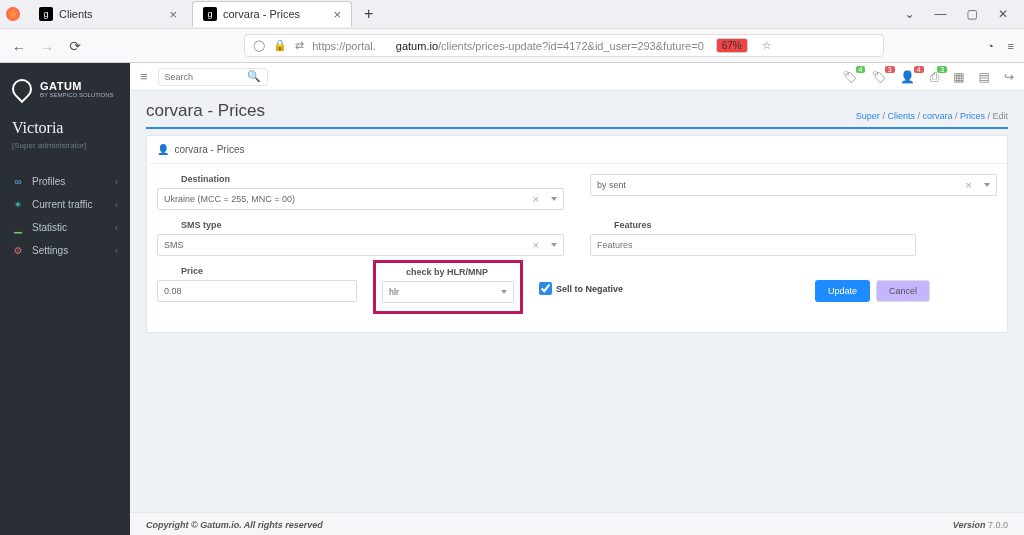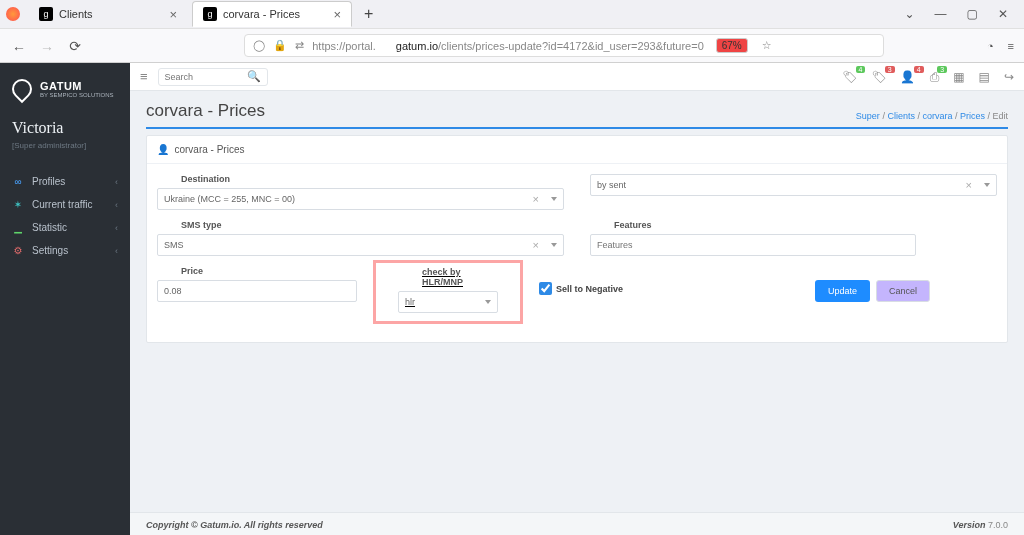--- a/index.html
+++ b/index.html
@@ -66,21 +66,21 @@
 .panel-head{padding:8px 10px; border-bottom:1px solid #eef1f5; font-size:10px; color:#555; display:flex; align-items:center; gap:5px;}
 .panel-body{padding:10px 10px 18px; display:grid; grid-template-columns: 1fr 1fr; column-gap:26px; row-gap:10px;}
 .field label{font-size:9px; color:#555; font-weight:bold; display:block; margin-bottom:4px;margin-left:24px;}
 .input-shell{display:flex; align-items:center; border:1px solid #d8dde3; border-radius:2px; height:22px; padding:0 6px; font-size:9px; color:#666; background:#fff;}
 .input-shell .val{flex:1; text-align:left;}
 .input-shell.select::after{content:""; width:0;height:0;border-left:3px solid transparent;border-right:3px solid transparent;border-top:4px solid #999; margin-left:6px;}
 .input-shell .clear{color:#aaa; margin-right:6px; cursor:pointer; font-size:11px;}
 .input-shell input{border:none; outline:none; font-size:9px; width:100%; color:#666; background:transparent;}
 
 .row2{display:grid; grid-template-columns: 200px 150px 120px auto; column-gap:16px; align-items:start; grid-column:1 / 3;}
-.highlight-box{border:3px solid #fca5a5; padding:4px 22px 8px; margin-top:-6px;text-decoration:underline;}
+.highlight-box{border:3px solid #be185d; padding:4px 6px 8px; margin-top:-6px;}
 .checkbox-field{display:flex; align-items:center; gap:4px; font-size:9px; color:#444; font-weight:bold; margin-top:16px;}
 .checkbox-field input{accent-color:#2e8ae6;}
 .btn-row{display:flex; gap:6px; margin-top:14px; margin-left:140px;}
 .btn{padding:5px 12px; font-size:9px; border-radius:3px; cursor:pointer; border:1px solid transparent;}
 .btn-primary{background:#1e8cff; color:#fff;}
 .btn-default{background:#c4b5fd; color:#555; border-color:#d8dde3;}
 
 .footer{position:absolute; bottom:0; left:0; right:0; height:24px; background:#f4f6f8; border-top:1px solid #e2e6ea; display:flex; align-items:center; padding:0 16px; font-size:9px; color:#888;}
 .footer .ver{margin-left:auto;}
 .footer b{color:#555;font-style:italic;}

